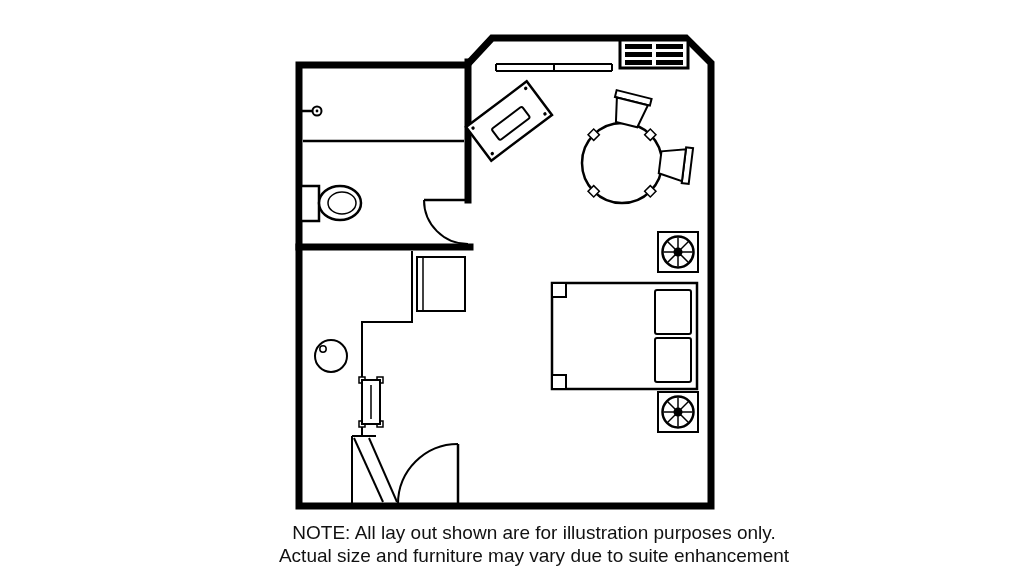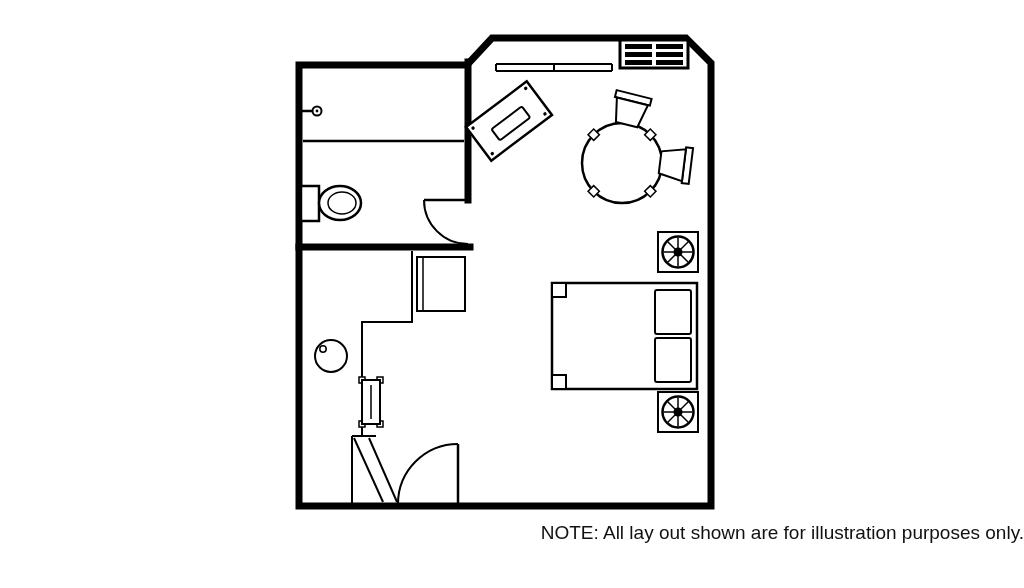--- a/index.html
+++ b/index.html
@@ -5,21 +5,21 @@
   html, body { margin: 0; padding: 0; }
   body {
     width: 1024px; height: 588px;
     background: var(--background, #ffffff);
     font-family: "Liberation Sans", sans-serif;
     position: relative; overflow: hidden;
   }
   #plan { position: absolute; left: 0; top: 0; }
   .note {
     position: absolute; left: 0; right: 0; top: 521px;
-    text-align: right; font-size: 19px; line-height: 23px;
+    text-align: center; font-size: 19px; line-height: 23px;
     color: var(--text, #111111);
     padding-left: 44px;
   }
   
   .w   { stroke: var(--line,#000); stroke-width: 7;   fill: none; stroke-linecap: square; stroke-linejoin: miter; }
   .t3  { stroke: var(--line,#000); stroke-width: 3;   fill: none; }
   .t25 { stroke: var(--line,#000); stroke-width: 2.5; fill: none; }
   .t2  { stroke: var(--line,#000); stroke-width: 2;   fill: none; }
   .t15 { stroke: var(--line,#000); stroke-width: 1.5; fill: none; }
   .fw  { fill: #ffffff; }
@@ -162,13 +162,14 @@
     <rect x="552" y="283" width="145" height="106" class="t25 fw"></rect>
     <rect x="655" y="290" width="36" height="44" rx="2" class="t2 fw"></rect>
     <rect x="655" y="338" width="36" height="44" rx="2" class="t2 fw"></rect>
     <rect x="552" y="283" width="14" height="14" class="t2 fw"></rect>
     <rect x="552" y="375" width="14" height="14" class="t2 fw"></rect>
   </g>
 </svg>
 
 <div class="note">
   <div>NOTE: All lay out shown are for illustration purposes only.</div>
+  <div>Actual size and furniture may vary due to suite enhancement</div>
 </div>
 
 </body></html>

